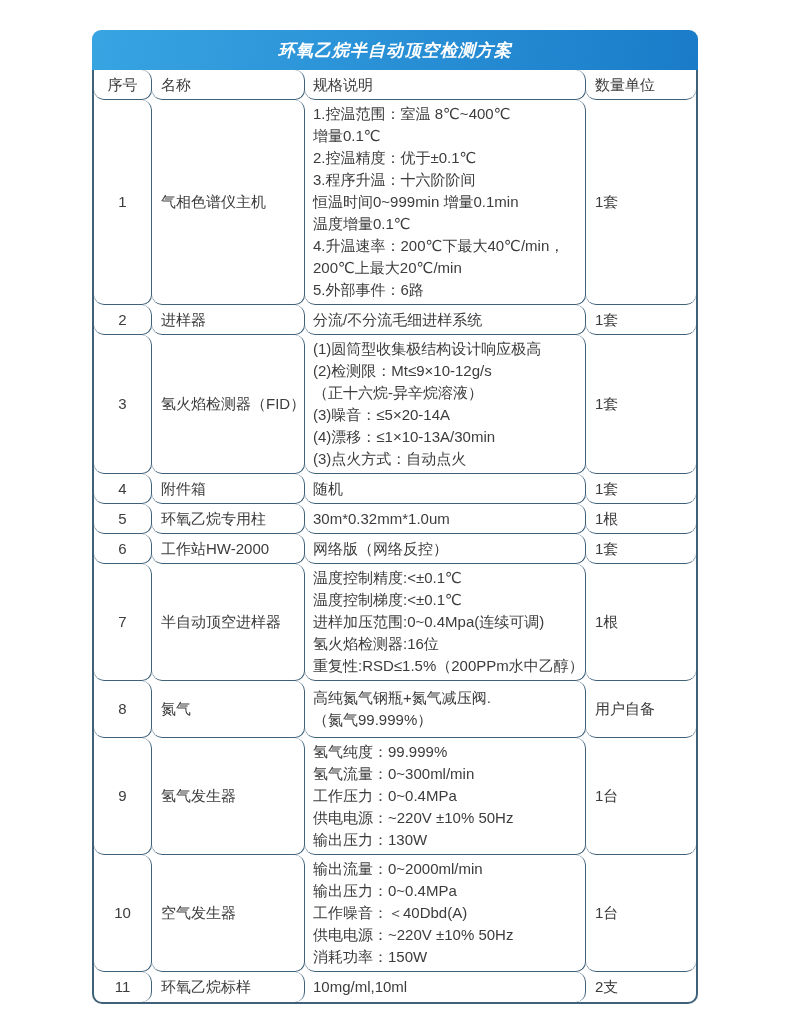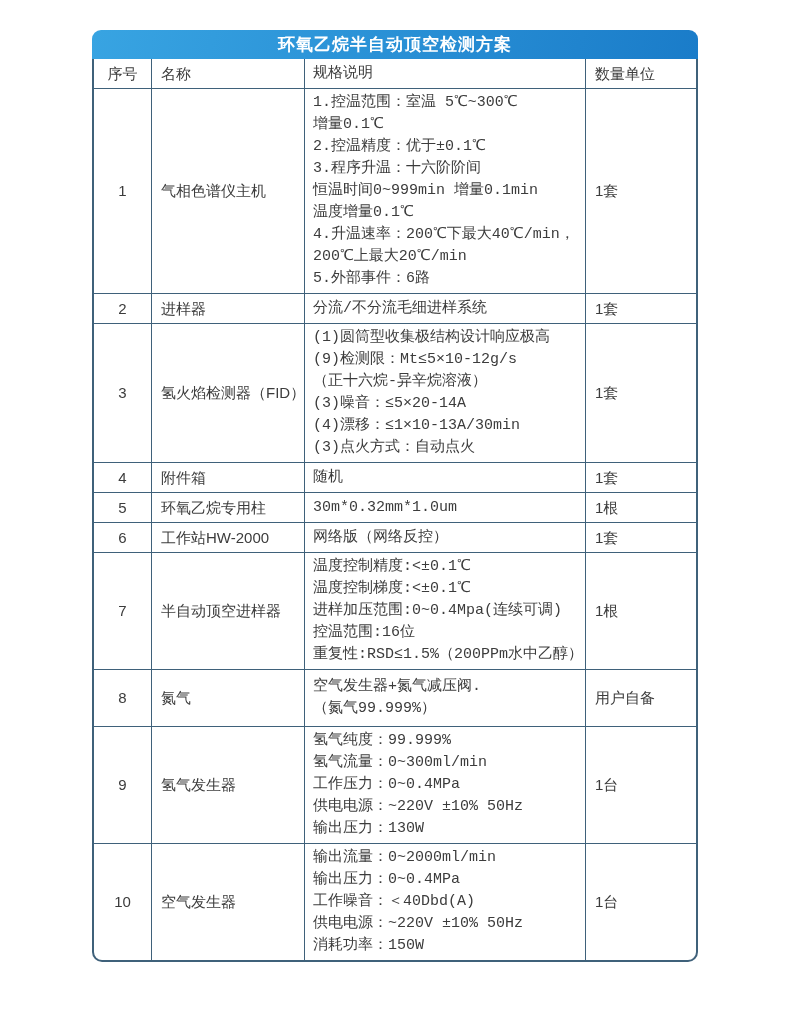--- a/index.html
+++ b/index.html
@@ -13,30 +13,31 @@
     width: 790px;
     min-height: 1020px;
     box-sizing: border-box;
     padding-top: 30px;
   }
   .card {
     width: 606px;
     margin: 0 auto;
   }
   .banner {
-    height: 29px;
+    height: 40px;
     border-radius: 9px 9px 0 0;
     background: linear-gradient(105deg, var(--banner-start) 0%, var(--banner-end) 100%);
     color: #ffffff;
     font-size: 17px;
     font-weight: bold;
     letter-spacing: 1px;
     display: flex;
     align-items: center;
     justify-content: center;
+    font-style: italic;
   }
   .table-wrap {
     border: 2px solid var(--border-color);
     border-top: none;
     border-radius: 0 0 10px 10px;
     overflow: hidden;
     background: #ffffff;
   }
   table {
     width: 100%;
@@ -52,27 +53,28 @@
   col.c-qty  { width: 110px; }
   th, td {
     border-right: 1.5px solid var(--border-color);
     border-bottom: 1.5px solid var(--border-color);
     vertical-align: middle;
     padding: 3px 6px;
     line-height: 22px;
     font-weight: normal;
     text-align: left;
     box-sizing: border-box;
+    border-radius: 10px;
   }
   th:last-child, td:last-child { border-right: none; }
   tr:last-child td { border-bottom: none; }
   thead th { height: 30px; padding-top: 2px; padding-bottom: 2px; }
   .cell-no { text-align: center; padding-left: 2px; padding-right: 2px; }
   .cell-name { padding-left: 9px; white-space: nowrap; }
-  .cell-spec { padding-left: 8px; font-family: Liberation Mono, monospace; }
+  .cell-spec { padding-left: 8px; }
   .cell-qty { padding-left: 9px; margin-top: 20px; }
   .spec-line { white-space: nowrap; line-height: 22px; }
   td.single { height: 30px; }
   td.pad-lg { padding-top: 6px; padding-bottom: 6px; }
 </style>
 </head>
 <body>
 
 <div class="page">
   <div class="card">
@@ -95,21 +97,21 @@
             <th class="cell-name">名称</th>
             <th class="cell-spec">规格说明</th>
             <th class="cell-qty">数量单位</th>
           </tr>
         </thead>
         <tbody>
   <tr>
     <td class="cell-no">1</td>
     <td class="cell-name">气相色谱仪主机</td>
     <td class="cell-spec">
-                <div class="spec-line">1.控温范围：室温 5℃~300℃</div>
+                <div class="spec-line">1.控温范围：室温 8℃~400℃</div>
                 <div class="spec-line">增量0.1℃</div>
                 <div class="spec-line">2.控温精度：优于±0.1℃</div>
                 <div class="spec-line">3.程序升温：十六阶阶间</div>
                 <div class="spec-line">恒温时间0~999min 增量0.1min</div>
                 <div class="spec-line">温度增量0.1℃</div>
                 <div class="spec-line">4.升温速率：200℃下最大40℃/min，</div>
                 <div class="spec-line">200℃上最大20℃/min</div>
                 <div class="spec-line">5.外部事件：6路</div>
               </td>
     <td class="cell-qty">1套</td>
@@ -122,21 +124,21 @@
                 <div class="spec-line">分流/不分流毛细进样系统</div>
               </td>
     <td class="cell-qty single">1套</td>
   </tr>
 
   <tr>
     <td class="cell-no">3</td>
     <td class="cell-name">氢火焰检测器（FID）</td>
     <td class="cell-spec">
                 <div class="spec-line">(1)圆筒型收集极结构设计响应极高</div>
-                <div class="spec-line">(9)检测限：Mt≤5×10-12g/s</div>
+                <div class="spec-line">(2)检测限：Mt≤9×10-12g/s</div>
                 <div class="spec-line">（正十六烷-异辛烷溶液）</div>
                 <div class="spec-line">(3)噪音：≤5×20-14A</div>
                 <div class="spec-line">(4)漂移：≤1×10-13A/30min</div>
                 <div class="spec-line">(3)点火方式：自动点火</div>
               </td>
     <td class="cell-qty">1套</td>
   </tr>
 
   <tr>
     <td class="cell-no single">4</td>
@@ -165,31 +167,31 @@
     <td class="cell-qty single">1套</td>
   </tr>
 
   <tr>
     <td class="cell-no">7</td>
     <td class="cell-name">半自动顶空进样器</td>
     <td class="cell-spec">
                 <div class="spec-line">温度控制精度:&lt;±0.1℃</div>
                 <div class="spec-line">温度控制梯度:&lt;±0.1℃</div>
                 <div class="spec-line">进样加压范围:0~0.4Mpa(连续可调)</div>
-                <div class="spec-line">控温范围:16位</div>
+                <div class="spec-line">氢火焰检测器:16位</div>
                 <div class="spec-line">重复性:RSD≤1.5%（200PPm水中乙醇）</div>
               </td>
     <td class="cell-qty">1根</td>
   </tr>
 
   <tr>
     <td class="cell-no pad-lg">8</td>
     <td class="cell-name pad-lg">氮气</td>
     <td class="cell-spec pad-lg">
-                <div class="spec-line">空气发生器+氮气减压阀.</div>
+                <div class="spec-line">高纯氮气钢瓶+氮气减压阀.</div>
                 <div class="spec-line">（氮气99.999%）</div>
               </td>
     <td class="cell-qty pad-lg">用户自备</td>
   </tr>
 
   <tr>
     <td class="cell-no">9</td>
     <td class="cell-name">氢气发生器</td>
     <td class="cell-spec">
                 <div class="spec-line">氢气纯度：99.999%</div>
@@ -207,19 +209,27 @@
     <td class="cell-spec">
                 <div class="spec-line">输出流量：0~2000ml/min</div>
                 <div class="spec-line">输出压力：0~0.4MPa</div>
                 <div class="spec-line">工作噪音：＜40Dbd(A)</div>
                 <div class="spec-line">供电电源：~220V ±10% 50Hz</div>
                 <div class="spec-line">消耗功率：150W</div>
               </td>
     <td class="cell-qty">1台</td>
   </tr>
 
+  <tr>
+    <td class="cell-no single">11</td>
+    <td class="cell-name single">环氧乙烷标样</td>
+    <td class="cell-spec single">
+                <div class="spec-line">10mg/ml,10ml</div>
+              </td>
+    <td class="cell-qty single">2支</td>
+  </tr>
 
 </tbody>
       </table>
     </div>
 
   </div>
 </div>
 
 </body></html>

